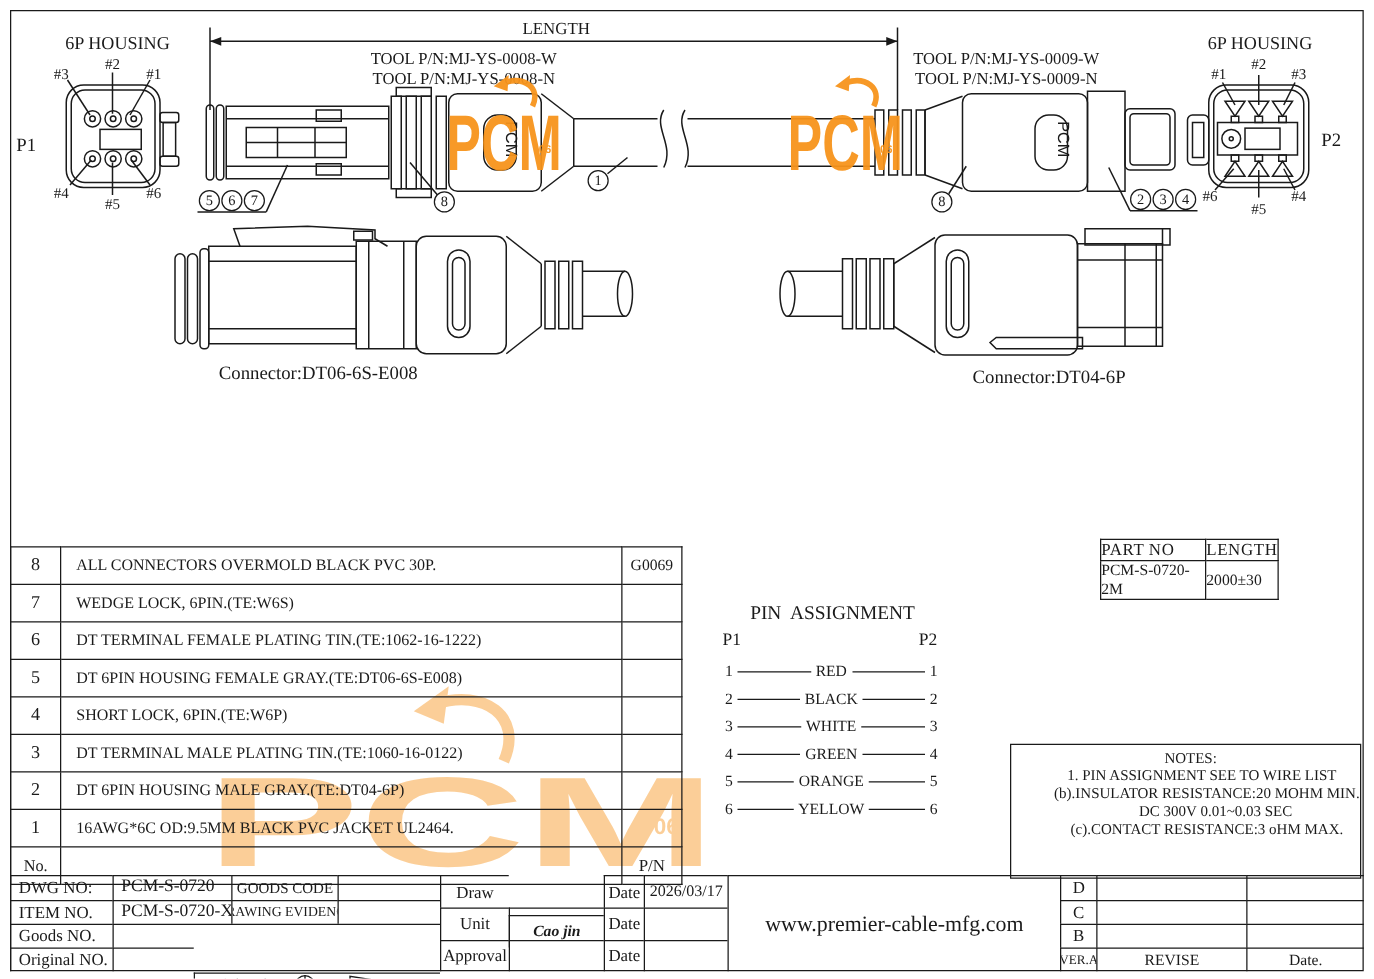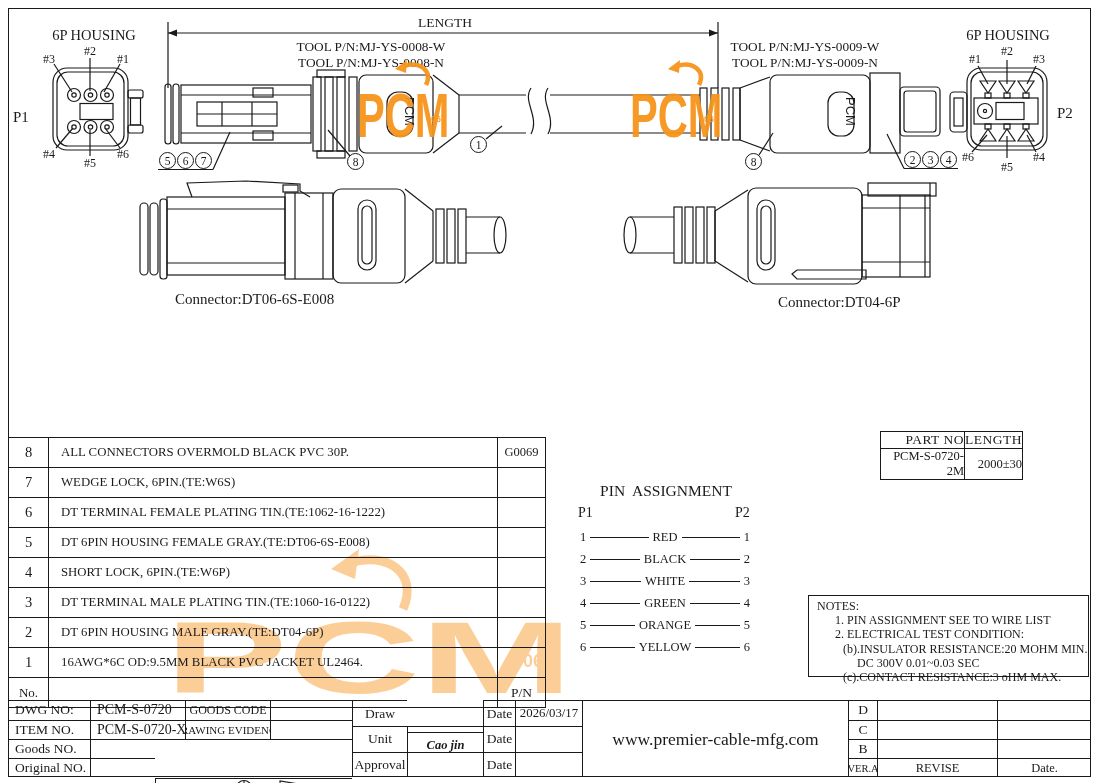--- a/index.html
+++ b/index.html
@@ -14,31 +14,31 @@
       box-sizing:border-box;display:flex;align-items:center;justify-content:center;
       font:11.5px "Liberation Serif",serif;background:transparent;}
   
   table.bom{position:absolute;left:8px;top:437px;border-collapse:collapse;table-layout:fixed;z-index:3;}
   table.bom td{border:1.2px solid #1a1a1a;height:29px;padding:0;overflow:hidden;}
   table.bom td.num{width:39px;text-align:center;font-size:14.5px;}
   table.bom td.desc{width:436px;font-size:12.8px;padding-left:12px;}
   table.bom td.pn{width:47px;text-align:center;font-size:12.5px;}
   
   table.pt{position:absolute;left:880px;top:431px;border-collapse:collapse;table-layout:fixed;}
-  table.pt td{border:1.1px solid #1a1a1a;height:16px;padding:0;text-align:right;font-size:12.5px;}
+  table.pt td{border:1.1px solid #1a1a1a;height:16px;padding:0;text-align:left;font-size:12.5px;}
   table.pt td.p{width:83px;} table.pt td.l{width:54px;}
   table.pt tr.hd td{font-size:13.5px;letter-spacing:.5px;}
   
   .pa-row{position:absolute;left:580px;width:170px;height:16px;display:flex;align-items:center;
           font:12.5px "Liberation Serif",serif;}
   .pa-line{flex:1;border-top:1.2px solid #1a1a1a;margin:0 4px;height:0;}
   .pa-n{flex:0 0 auto;}
   
-  .notes{position:absolute;left:808px;top:595px;width:281px;height:82px;border:1.2px solid #1a1a1a;
-         box-sizing:border-box;font-size:12px;line-height:14.2px;padding-top:3px;}
+  .notes{position:absolute;left:808px;top:595px;width:281px;height:108px;border:1.2px solid #1a1a1a;
+         box-sizing:border-box;font-size:12px;line-height:14.2px;padding-top:3px;text-align:center;}
   .notes div{white-space:nowrap;}
   .n0{padding-left:8px;} .n1{padding-left:26px;} .n2{padding-left:34px;} .n3{padding-left:48px;}
   
   .tb{position:absolute;border-left:1.1px solid #1a1a1a;border-top:1.1px solid #1a1a1a;
       box-sizing:border-box;display:flex;align-items:center;justify-content:center;
       font-size:13.5px;white-space:nowrap;overflow:hidden;}
   .tb.left{justify-content:flex-start;padding-left:6px;}
   .sig{font-style:italic;font-weight:bold;font-size:12.5px;}
   
   .wm{position:absolute;color:#F7941C;font-family:"Liberation Sans",sans-serif;z-index:2;}
@@ -403,21 +403,20 @@
     <tr>
           <td class="p">PCM-S-0720-2M</td>
           <td class="l">2000±30</td>
         </tr>
   </tbody>
     </table>
 
   <div class="notes">
     <div class="n0">NOTES:</div>
     <div class="n1">1.  PIN ASSIGNMENT SEE TO WIRE LIST</div>
-    <div class="n1">2.  ELECTRICAL TEST CONDITION:</div>
     <div class="n2">(b).INSULATOR RESISTANCE:20 MOHM MIN.</div>
     <div class="n3">DC 300V 0.01~0.03 SEC</div>
     <div class="n2">(c).CONTACT RESISTANCE:3 oHM MAX.</div>
   </div>
 
   <div class="tb left" style="left:8px;top:700px;width:82px;height:19.5px;">DWG NO:</div>
   <div class="tb left" style="left:90px;top:700px;width:95px;height:19.5px;font-size:14px;">PCM-S-0720</div>
   <div class="tb" style="left:185px;top:700px;width:85px;height:19.5px;font-size:12px;">GOODS CODE</div>
   <div class="tb" style="left:270px;top:700px;width:82px;height:19.5px;"></div>
 

